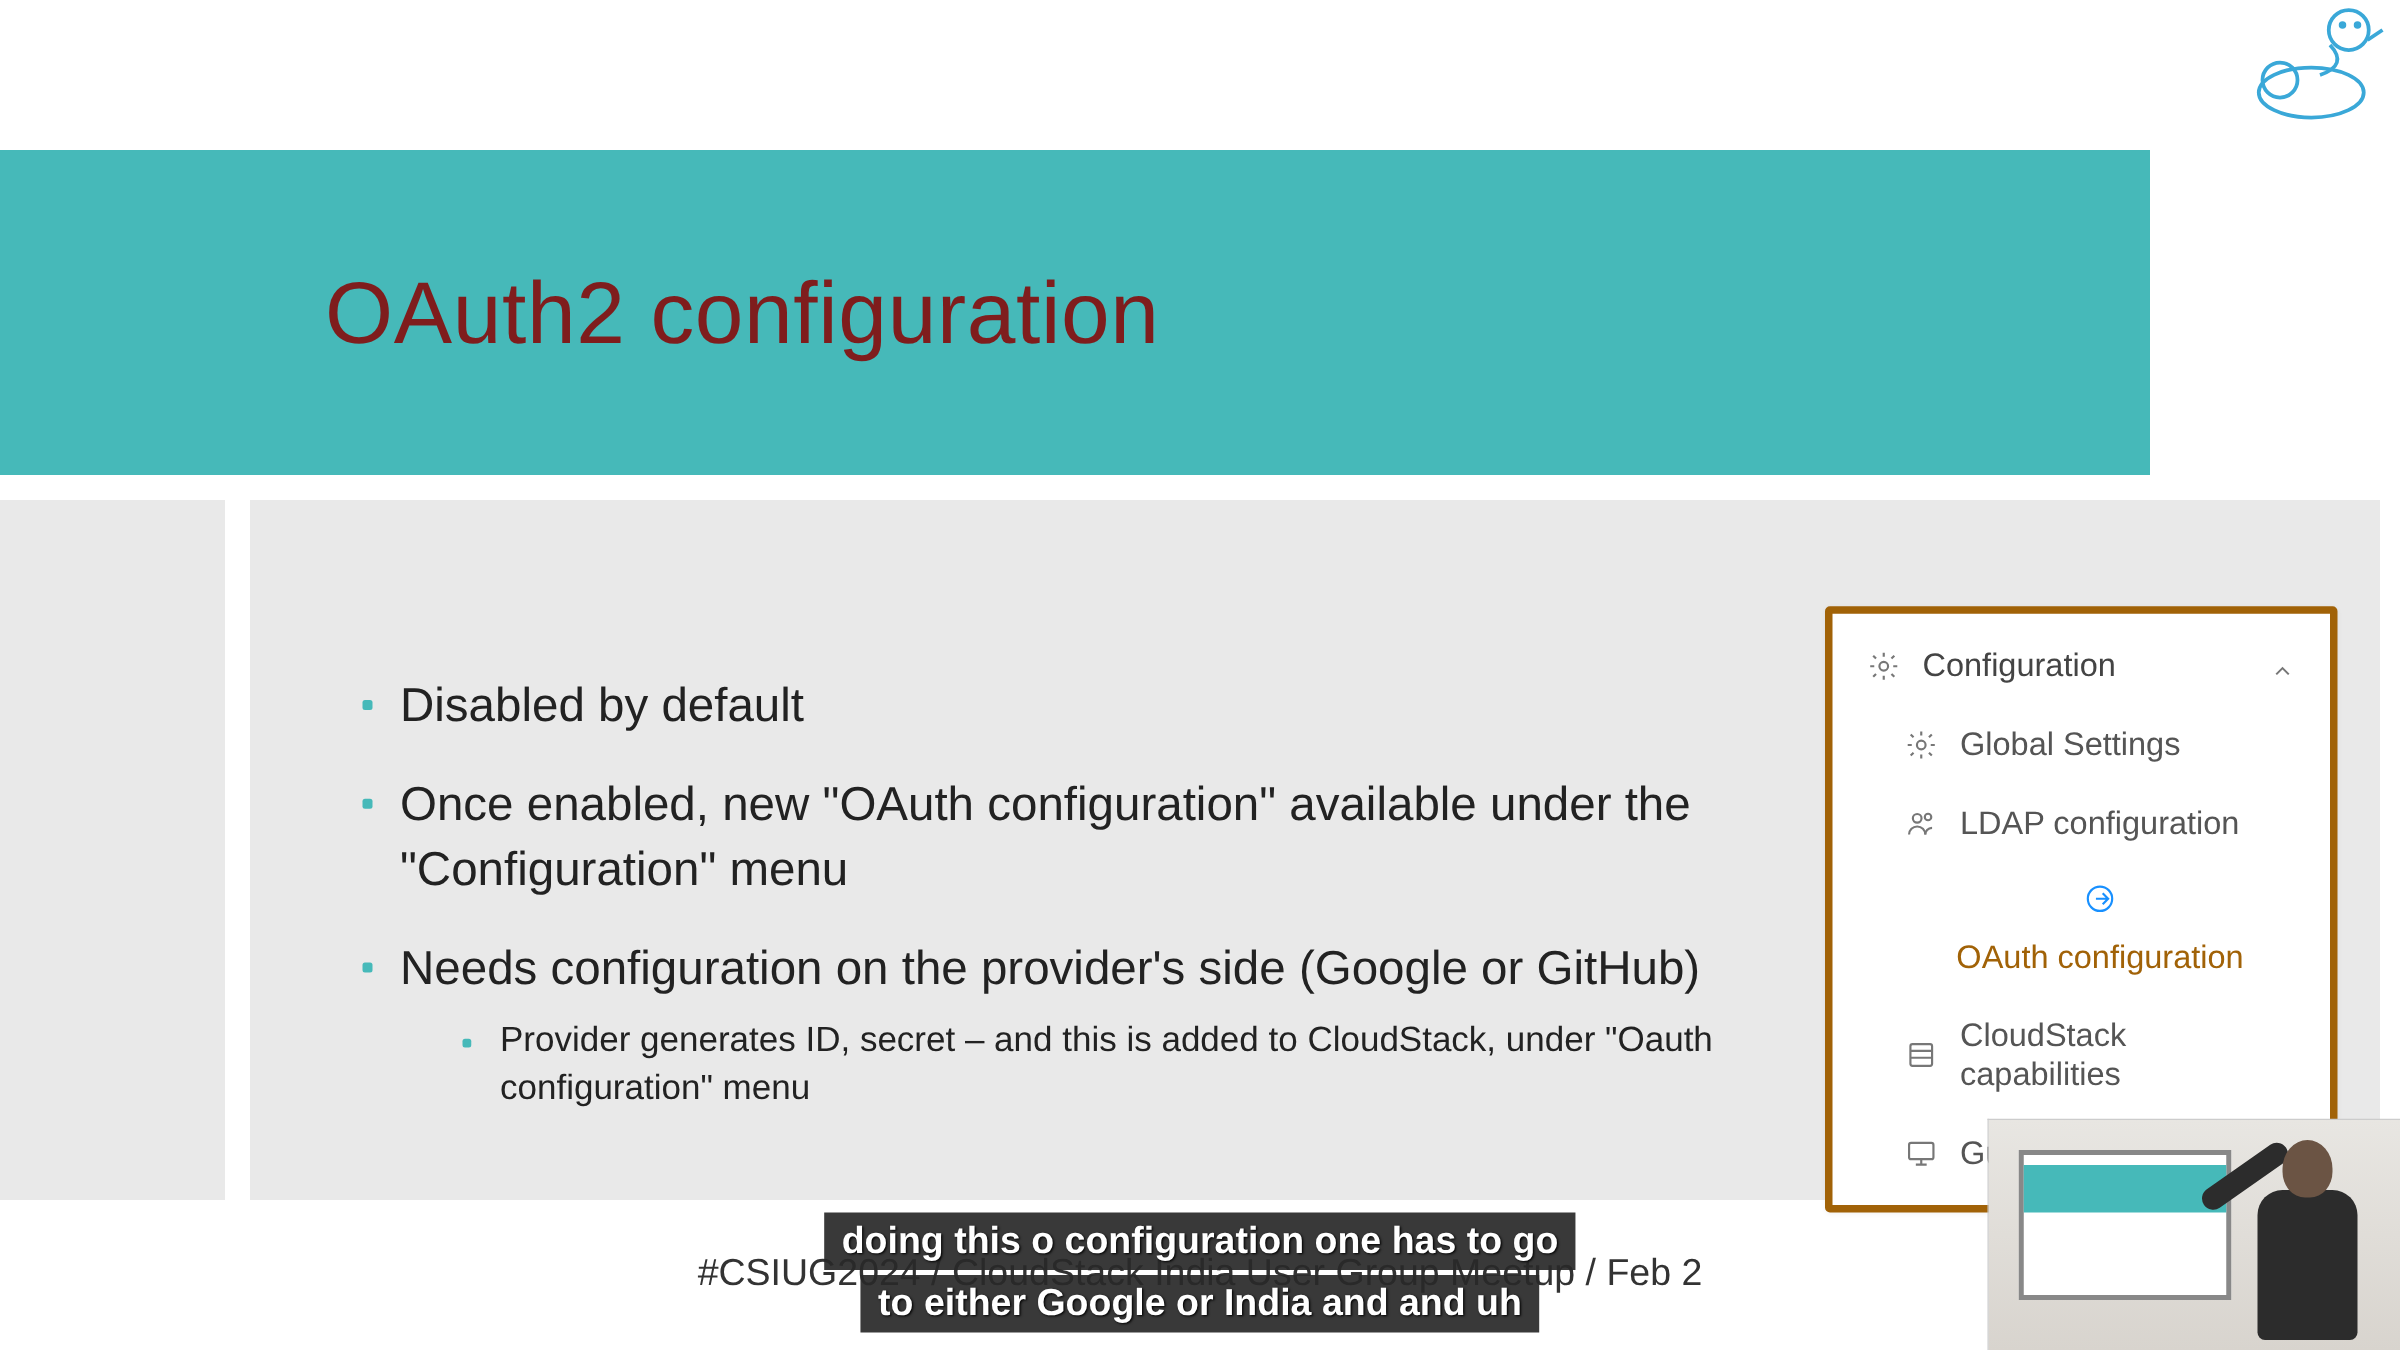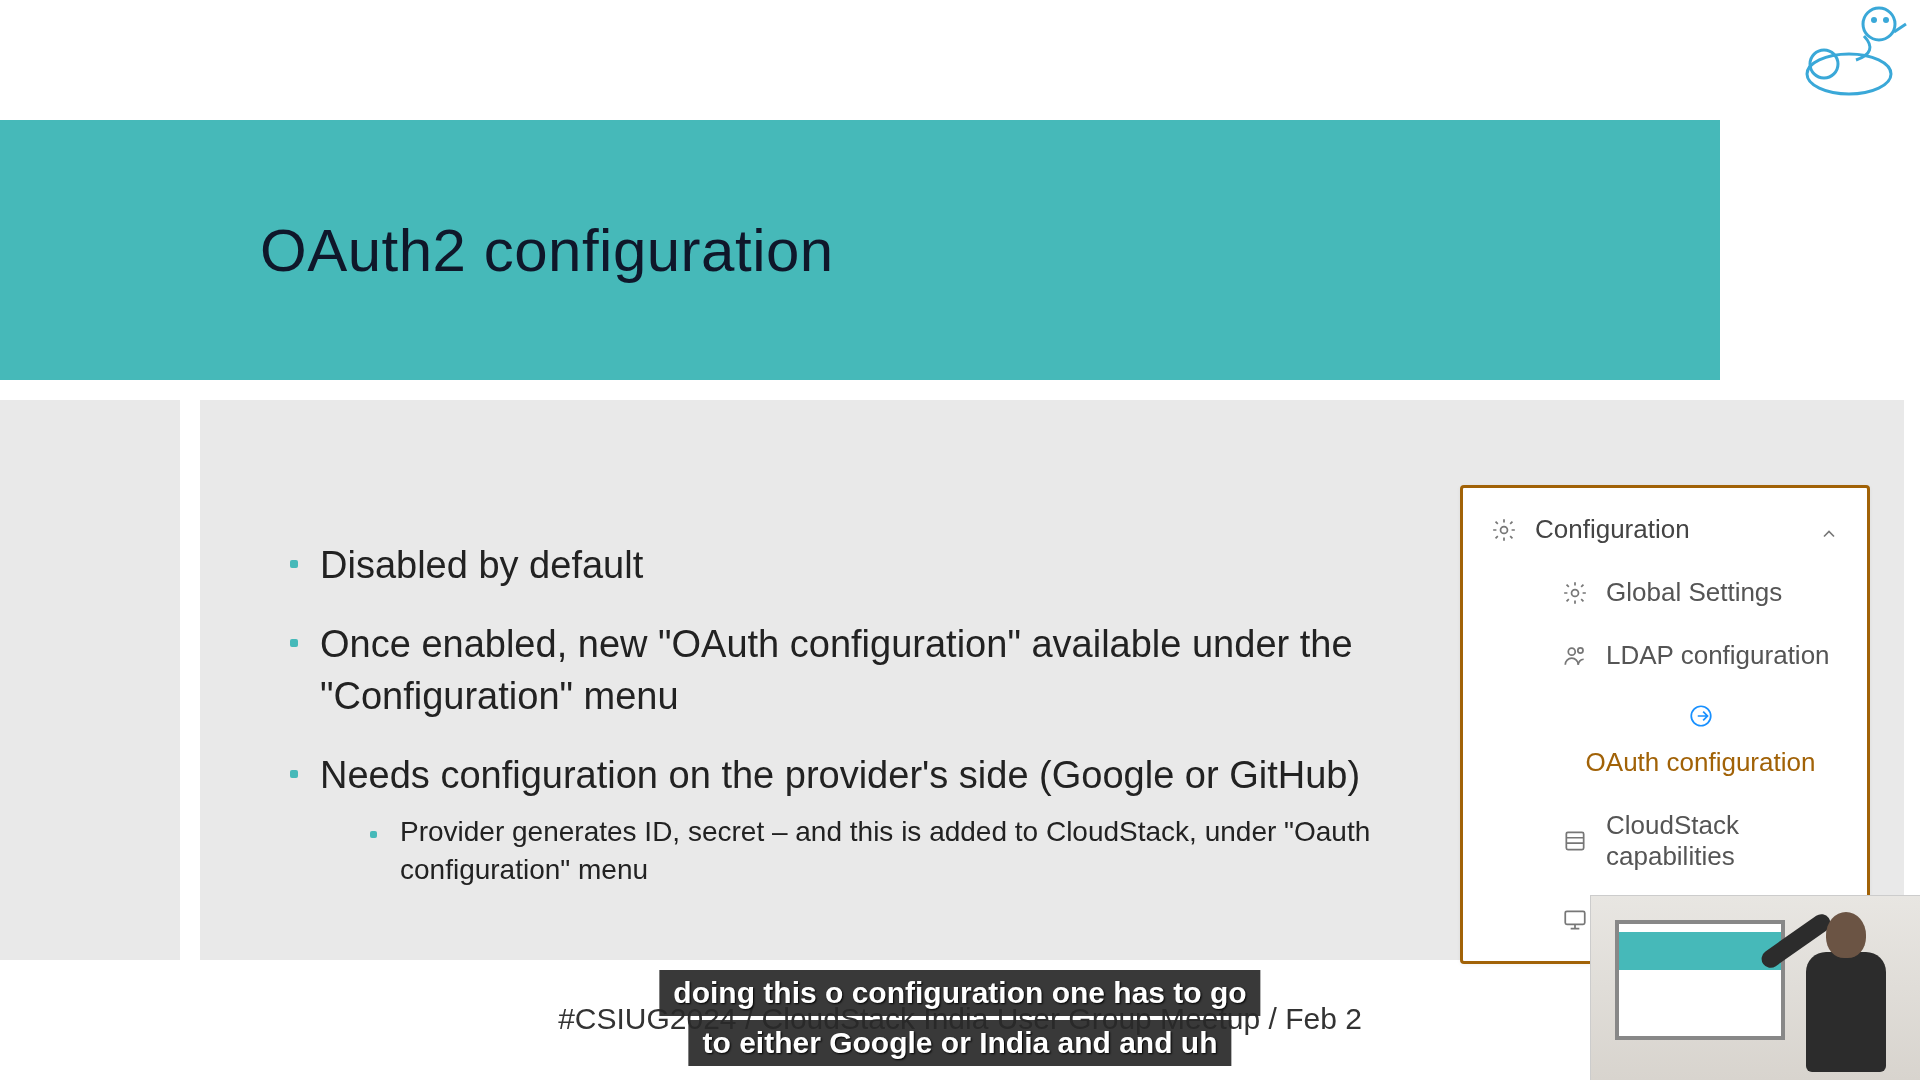--- a/index.html
+++ b/index.html
@@ -12,21 +12,21 @@
   .logo svg { width: 100%; height: 100%; }
 
   
   .title-band {
     position: absolute; left: 0; top: 120px; width: 1720px; height: 260px;
     background: #46b9b9;
     display: flex; align-items: center;
   }
   .title-band h1 {
     margin-left: 260px;
-    font-size: 60px; font-weight: 400; color: #0f172a;
+    font-size: 70px; font-weight: 400; color: #7f1d1d;
     letter-spacing: 0.5px;
   }
 
   
   .left-pad { position: absolute; left: 0; top: 400px; width: 180px; height: 560px; background: #e9e9e9; }
   .content-area {
     position: absolute; left: 200px; top: 400px; width: 1704px; height: 560px;
     background: #e9e9e9;
   }
 
@@ -44,31 +44,31 @@
   .bullets ul ul { margin-top: 12px; }
   .bullets ul ul li { position: relative; padding-left: 80px; font-size: 28px; }
   .bullets ul ul li::before {
     content: ""; position: absolute; left: 50px; top: 18px;
     width: 7px; height: 7px; background: #46b9b9; border-radius: 2px;
   }
 
   
   .menu-panel {
     position: absolute; right: 50px; top: 485px;
-    width: 410px; background: #fff; border: 3px solid #a16207;
+    width: 410px; background: #fff; border: 6px solid #a16207;
     border-radius: 4px; box-shadow: 0 1px 4px rgba(0,0,0,0.05);
     padding: 10px 0;
   }
   .menu-header, .menu-item {
     display: flex; align-items: center; gap: 18px;
     padding: 16px 28px; font-size: 26px; color: #555;
   }
   .menu-header { font-weight: 500; color: #444; justify-content: space-between; }
   .menu-header .left { display: flex; align-items: center; gap: 18px; }
-  .menu-item { padding-left: 58px; margin-left: 41px; }
+  .menu-item { padding-left: 58px; }
   .menu-item.active { color: #a16207; flex-direction: column; }
   .menu-item.active .mi-icon svg { stroke: #1890ff; }
   .mi-icon { width: 26px; height: 26px; display: inline-flex; }
   .mi-icon svg { width: 26px; height: 26px; stroke: #777; fill: none; stroke-width: 1.6; }
   .chev { width: 20px; height: 20px; }
   .chev svg { width: 20px; height: 20px; stroke: #777; fill: none; stroke-width: 2; }
 
   
   .footer-text {
     position: absolute; left: 0; right: 0; bottom: 44px;

